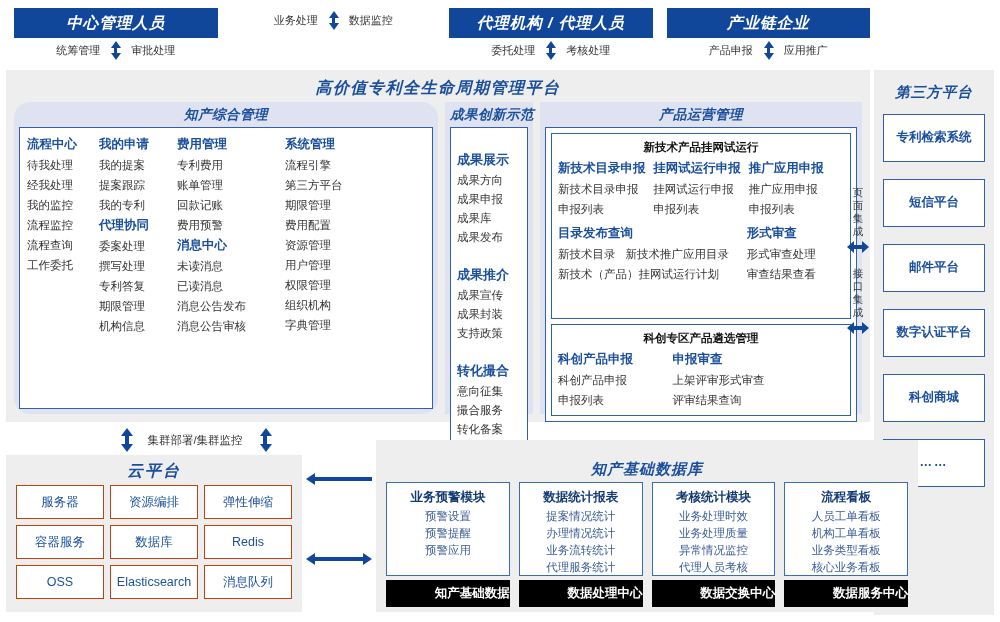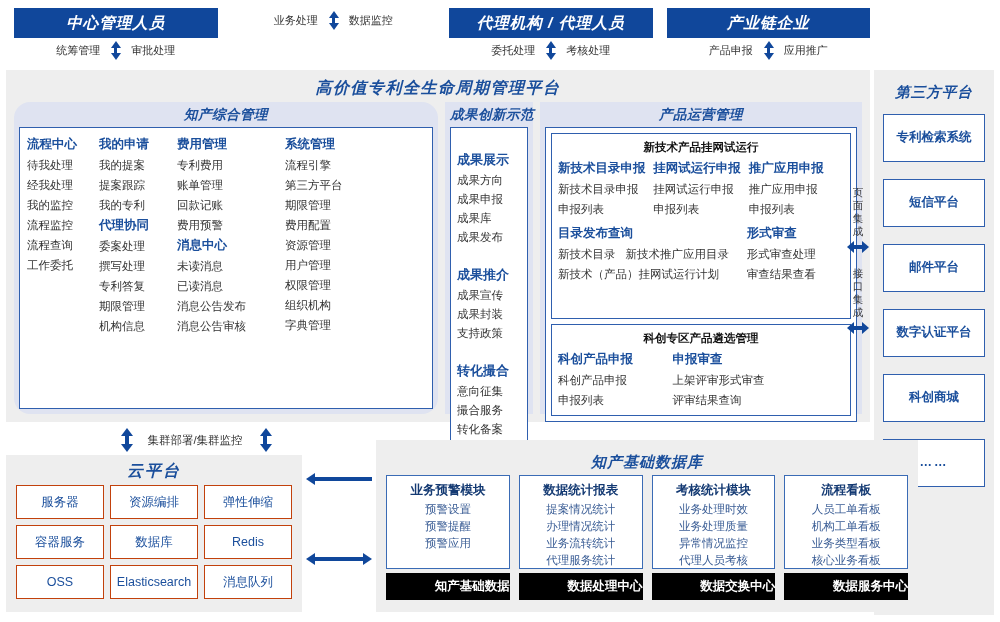--- a/index.html
+++ b/index.html
@@ -234,21 +234,21 @@
   .arrow-both:after  { right: 0; border-left: 9px solid #10479b; }
   .arrow-both i {
     position: absolute; left: 8px; top: 4.4px;
     width: 50px; height: 3.2px; background: #10479b;
   }
 
   
   .db {
     position: absolute; left: 376px; top: 440px;
     width: 542px; height: 172px;
-    background: #eeeeee; padding: 8px 10px 9px 10px;
+    background: #eeeeee; padding: 15px 10px 9px 10px;
   }
   .db-title {
     text-align: center; color: #1b4f9c;
     font-size: 15px; font-weight: bold; font-style: italic;
     letter-spacing: 1px; line-height: 27px; height: 27px;
   }
   .db-grid { display: flex; gap: 9px; }
   .db-col { flex: 1 1 0; display: flex; flex-direction: column; gap: 4px; }
   .db-box {
     background: #ffffff; border: 1px solid #3a6bb5;

